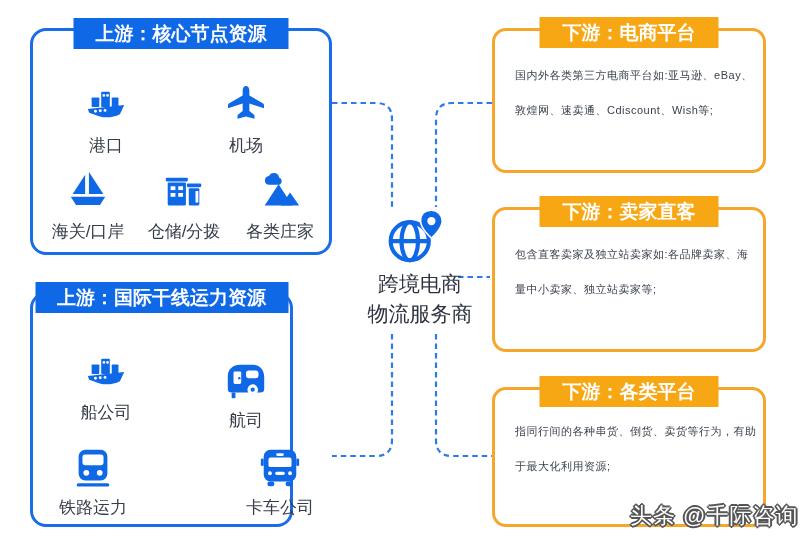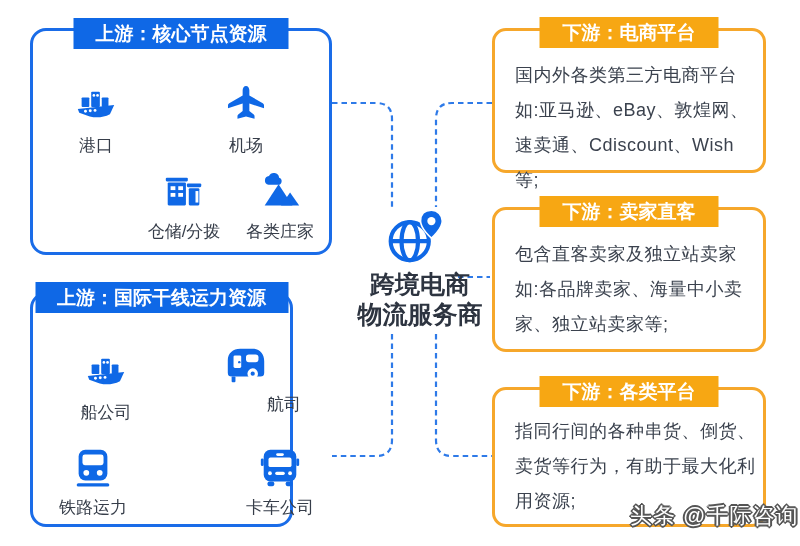--- a/index.html
+++ b/index.html
@@ -18,27 +18,27 @@
   .pill-blue{background:#0f68e6;padding:0 22px;top:-13px;}
   .pill-orange{background:#f7a713;padding:0 23px;top:-14px;}
 
   
   .item{position:absolute;width:110px;text-align:center;}
   .item .icn{display:block;height:46px;}
   .item .icn svg{display:block;margin:0 auto;}
   .item .lbl{margin-top:5px;font-size:17px;color:#363d49;white-space:nowrap;}
 
   
-  .dbody{box-sizing:border-box;padding:27px 6px 0 20px;font-size:18px;line-height:35px;
+  .dbody{box-sizing:border-box;padding:27px 6px 0 20px;font-size:11px;line-height:35px;
          color:#3b424e;letter-spacing:.5px;}
 
   
   .center-icon{position:absolute;left:385px;top:207px;}
   .center-label{position:absolute;left:345px;top:269px;width:150px;text-align:center;
-                font-size:25px;font-weight:bold;color:#2d3440;line-height:30px;}
+                font-size:21px;font-weight:normal;color:#2d3440;line-height:30px;}
 
   
   #connectors{position:absolute;left:0;top:0;pointer-events:none;}
 
   
   .watermark{position:absolute;left:630px;top:501px;font-size:22px;font-weight:normal;color:#fff;
      white-space:nowrap;letter-spacing:1px;
      text-shadow:-2px 0 0 #555,2px 0 0 #555,0 -2px 0 #555,0 2px 0 #555,
                  -1px -1px 0 #555,1px 1px 0 #555,-1px 1px 0 #555,1px -1px 0 #555;}
 </style>
@@ -53,21 +53,21 @@
       <path d="M492 103 H452 Q436 103 436 119 V207"></path>
       <path d="M458 277 H490"></path>
       <path d="M392 334 V440 Q392 456 376 456 H332"></path>
       <path d="M436 334 V440 Q436 456 452 456 H492"></path>
     </g>
   </svg>
 
   <div class="box box-blue" style="left:30px;top:28px;width:302px;height:227px;">
     <div class="pill pill-blue">上游：核心节点资源</div>
 
-    <div class="item" style="left:8px;top:52px;">
+    <div class="item" style="left:18px;top:52px;">
       <span class="icn">
         <svg width="46" height="46" viewBox="0 0 48 48" fill="#0f68e6">
           <rect x="9" y="15" width="8" height="10" rx="1"></rect>
           <rect x="19" y="9" width="9" height="16" rx="1"></rect>
           <rect x="30" y="15" width="7" height="10" rx="1"></rect>
           <circle cx="21.8" cy="13" r="1.4" fill="#fff"></circle>
             <circle cx="25.6" cy="13" r="1.4" fill="#fff"></circle>
           <path d="M5 27l38-4-4.5 9.5c-6.5 3.4-14 4.1-21 2.4L6.5 31z"></path>
           <circle cx="13" cy="29.5" r="1.5" fill="#fff"></circle>
             <circle cx="18" cy="29" r="1.5" fill="#fff"></circle>
@@ -79,20 +79,30 @@
 
     <div class="item" style="left:158px;top:52px;">
       <span class="icn">
         <svg width="46" height="46" viewBox="0 0 48 48" fill="#0f68e6">
           <path d="M24 3c2.1 0 3.5 2 3.5 4.6V13l14 8.2c.8.5 1.3 1.3 1.3 2.2v3l-15.3-5v7.7l4.6 3.7c.5.4.8 1 .8 1.7v2.8L24 34.9l-8.9 2.4v-2.8c0-.7.3-1.3.8-1.7l4.6-3.7v-7.7l-15.3 5v-3c0-.9.5-1.7 1.3-2.2l14-8.2V7.6C20.5 5 21.9 3 24 3z"></path>
         </svg>
       </span>
       <div class="lbl">机场</div>
     </div>
 
+    <div class="item" style="left:0px;top:138px;">
+      <span class="icn">
+        <svg width="46" height="46" viewBox="0 0 48 48" fill="#0f68e6">
+          <path d="M21 6v20H8z"></path>
+          <path d="M25 3l15 23H25z"></path>
+          <path d="M6 29h36l-5.5 8.5h-25z"></path>
+        </svg>
+      </span>
+      <div class="lbl">海关/口岸</div>
+    </div>
 
     <div class="item" style="left:96px;top:138px;">
       <span class="icn">
         <svg width="46" height="46" viewBox="0 0 48 48" fill="#0f68e6">
           <rect x="5" y="9" width="23" height="4" rx="1.2"></rect>
           <rect x="7" y="14" width="19" height="24" rx="1.2"></rect>
           <rect x="27" y="15" width="15" height="4" rx="1.2"></rect>
           <rect x="29" y="20" width="11" height="18" rx="1.2"></rect>
           <rect x="10" y="18" width="5" height="4" fill="#fff"></rect>
             <rect x="18" y="18" width="5" height="4" fill="#fff"></rect>
@@ -129,21 +139,21 @@
             <circle cx="25.6" cy="13" r="1.4" fill="#fff"></circle>
           <path d="M5 27l38-4-4.5 9.5c-6.5 3.4-14 4.1-21 2.4L6.5 31z"></path>
           <circle cx="13" cy="29.5" r="1.5" fill="#fff"></circle>
             <circle cx="18" cy="29" r="1.5" fill="#fff"></circle>
             <circle cx="23" cy="28.6" r="1.5" fill="#fff"></circle>
         </svg>
       </span>
       <div class="lbl">船公司</div>
     </div>
 
-    <div class="item" style="left:158px;top:47px;text-align:right;">
+    <div class="item" style="left:158px;top:63px;">
       <span class="icn">
         <svg width="46" height="46" viewBox="0 0 48 48" fill="#0f68e6">
           <path d="M5 36V19C5 11.8 10.4 7 18 7h13c7.5 0 12 5.8 12 13v12a4 4 0 0 1-4 4H9a4 4 0 0 1-4-4z"></path>
           <rect x="9" y="36" width="4" height="6" rx="1"></rect>
           <rect x="11" y="14" width="8" height="13" rx="1.5" fill="#fff"></rect>
           <circle cx="17" cy="21" r="1.3" fill="#0f68e6"></circle>
           <rect x="24" y="13" width="13" height="8" rx="3" fill="#fff"></rect>
           <circle cx="31" cy="33" r="5.5" fill="#fff"></circle>
             <circle cx="31" cy="33" r="2.2" fill="#0f68e6"></circle>
         </svg>

